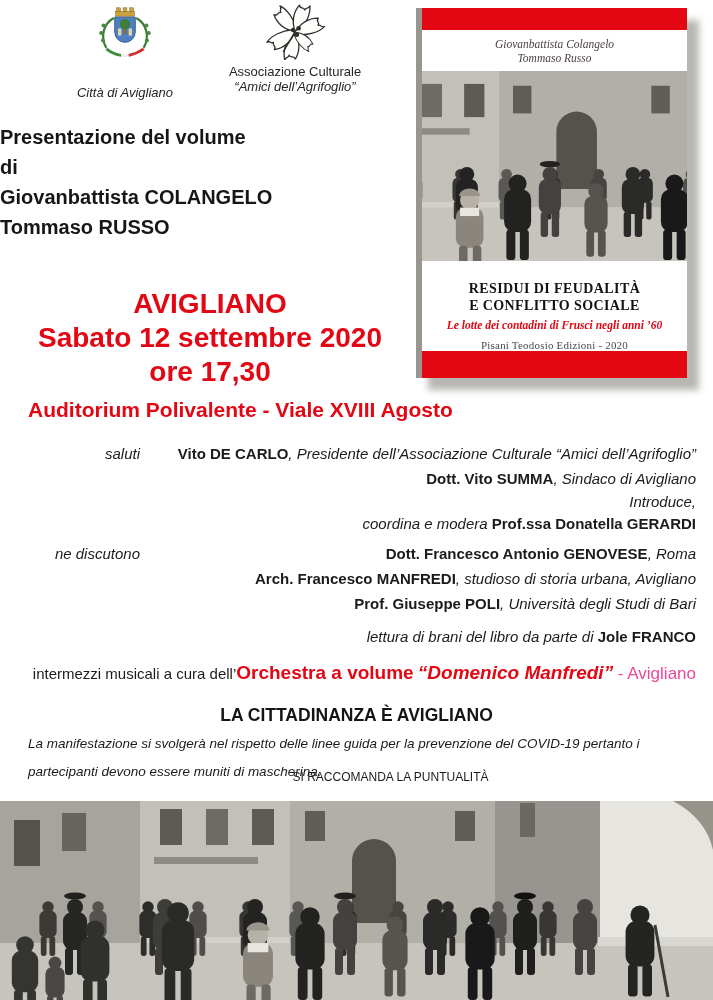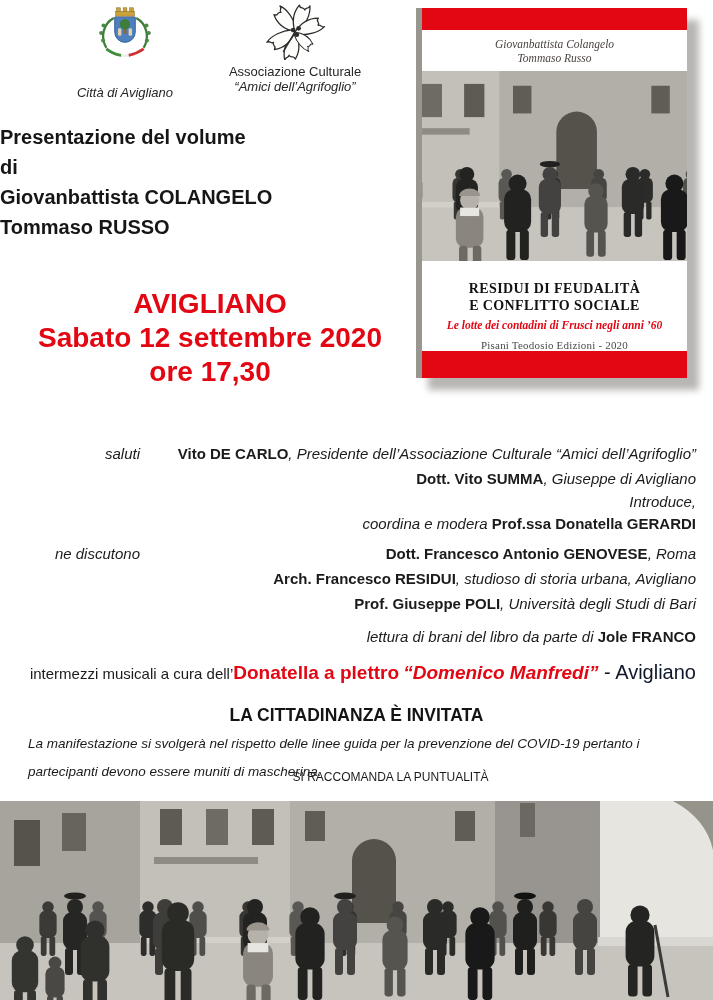--- a/index.html
+++ b/index.html
@@ -49,21 +49,21 @@
   .prog-label{flex:0 0 112px;font-style:italic;line-height:25px;}
   .prog-content{flex:1;}
   .prog-line{line-height:25px;}
   .intro-line{line-height:22px;}
   .mt6{margin-top:6px;}
   .mt8{margin-top:8px;}
   .mt11{margin-top:11px;}
   .intermezzi{margin-top:10px;line-height:27px;white-space:nowrap;}
   .red-strong{color:#e30613;font-weight:bold;font-size:19px;}
   .red-strong-italic{color:#e30613;font-weight:bold;font-style:italic;font-size:19px;}
-  .red-plain{color:#0f172a;font-size:20px;}
+  .red-plain{color:#ec4899;font-size:17px;}
   
   .invito{position:absolute;left:0;top:705px;width:713px;text-align:center;font-weight:bold;font-size:17.5px;color:#141414;}
   .covid{position:absolute;left:28px;top:730px;width:662px;font-size:13.5px;line-height:28px;color:#1b1b1b;font-style:italic;}
   .puntualita{position:absolute;left:0;top:770px;width:713px;text-align:center;font-size:12px;color:#1b1b1b;margin-left:34px;}
   .photo-strip{position:absolute;left:0;top:801px;width:713px;height:199px;}
   .photo-strip svg{width:100%;height:100%;display:block;}
   b{font-weight:bold;} i{font-style:italic;}
 </style>
 </head>
 <body>
@@ -214,53 +214,54 @@
     <div>Giovanbattista COLANGELO</div>
     <div>Tommaso RUSSO</div>
   </div>
 
   <div class="event-block">
     <div>AVIGLIANO</div>
     <div>Sabato 12 settembre 2020</div>
     <div>ore 17,30</div>
   </div>
 
+  <div class="venue">Auditorium Polivalente - Viale XVIII Agosto</div>
 
   <div class="program">
 
     <div class="prog-row">
       <div class="prog-label">saluti</div>
       <div class="prog-content">
         <div class="prog-line"><b>Vito DE CARLO</b><i>, Presidente dell’Associazione Culturale “Amici dell’Agrifoglio”</i></div>
-        <div class="prog-line"><b>Dott. Vito SUMMA</b><i>, Giuseppe di Avigliano</i></div>
+        <div class="prog-line"><b>Dott. Vito SUMMA</b><i>, Sindaco di Avigliano</i></div>
       </div>
     </div>
 
     <div>
       <div class="intro-line"><i>Introduce,</i></div>
       <div class="intro-line"><i>coordina e modera</i> <b>Prof.ssa Donatella GERARDI</b></div>
     </div>
 
     <div class="prog-row mt6">
       <div class="prog-label">ne discutono</div>
       <div class="prog-content">
         <div class="prog-line"><b>Dott. Francesco Antonio GENOVESE</b><i>, Roma</i></div>
-        <div class="prog-line"><b>Arch. Francesco RESIDUI</b><i>, studioso di storia urbana, Avigliano</i></div>
+        <div class="prog-line"><b>Arch. Francesco MANFREDI</b><i>, studioso di storia urbana, Avigliano</i></div>
         <div class="prog-line"><b>Prof. Giuseppe POLI</b><i>, Università degli Studi di Bari</i></div>
       </div>
     </div>
 
     <div class="prog-line mt8"><i>lettura di brani del libro da parte di</i> <b>Jole FRANCO</b></div>
 
 
-    <div class="intermezzi"><span>intermezzi musicali a cura dell’</span><span class="red-strong">Donatella a plettro</span> <span class="red-strong-italic">“Domenico Manfredi”</span><span class="red-plain"> - Avigliano</span></div>
-
-  </div>
-
-  <div class="invito">LA CITTADINANZA È INVITATA</div>
+    <div class="intermezzi"><span>intermezzi musicali a cura dell’</span><span class="red-strong">Orchestra a volume</span> <span class="red-strong-italic">“Domenico Manfredi”</span><span class="red-plain"> - Avigliano</span></div>
+
+  </div>
+
+  <div class="invito">LA CITTADINANZA È AVIGLIANO</div>
   <div class="covid">La manifestazione si svolgerà nel rispetto delle linee guida per la prevenzione del COVID-19 pertanto i partecipanti devono essere muniti di mascherina.</div>
   <div class="puntualita">SI RACCOMANDA LA PUNTUALITÀ</div>
 
   <div class="photo-strip">
     <svg viewBox="0 6 713 199" preserveAspectRatio="none">
       <use href="#crowd-scene"></use>
     </svg>
   </div>
 
 </div>

